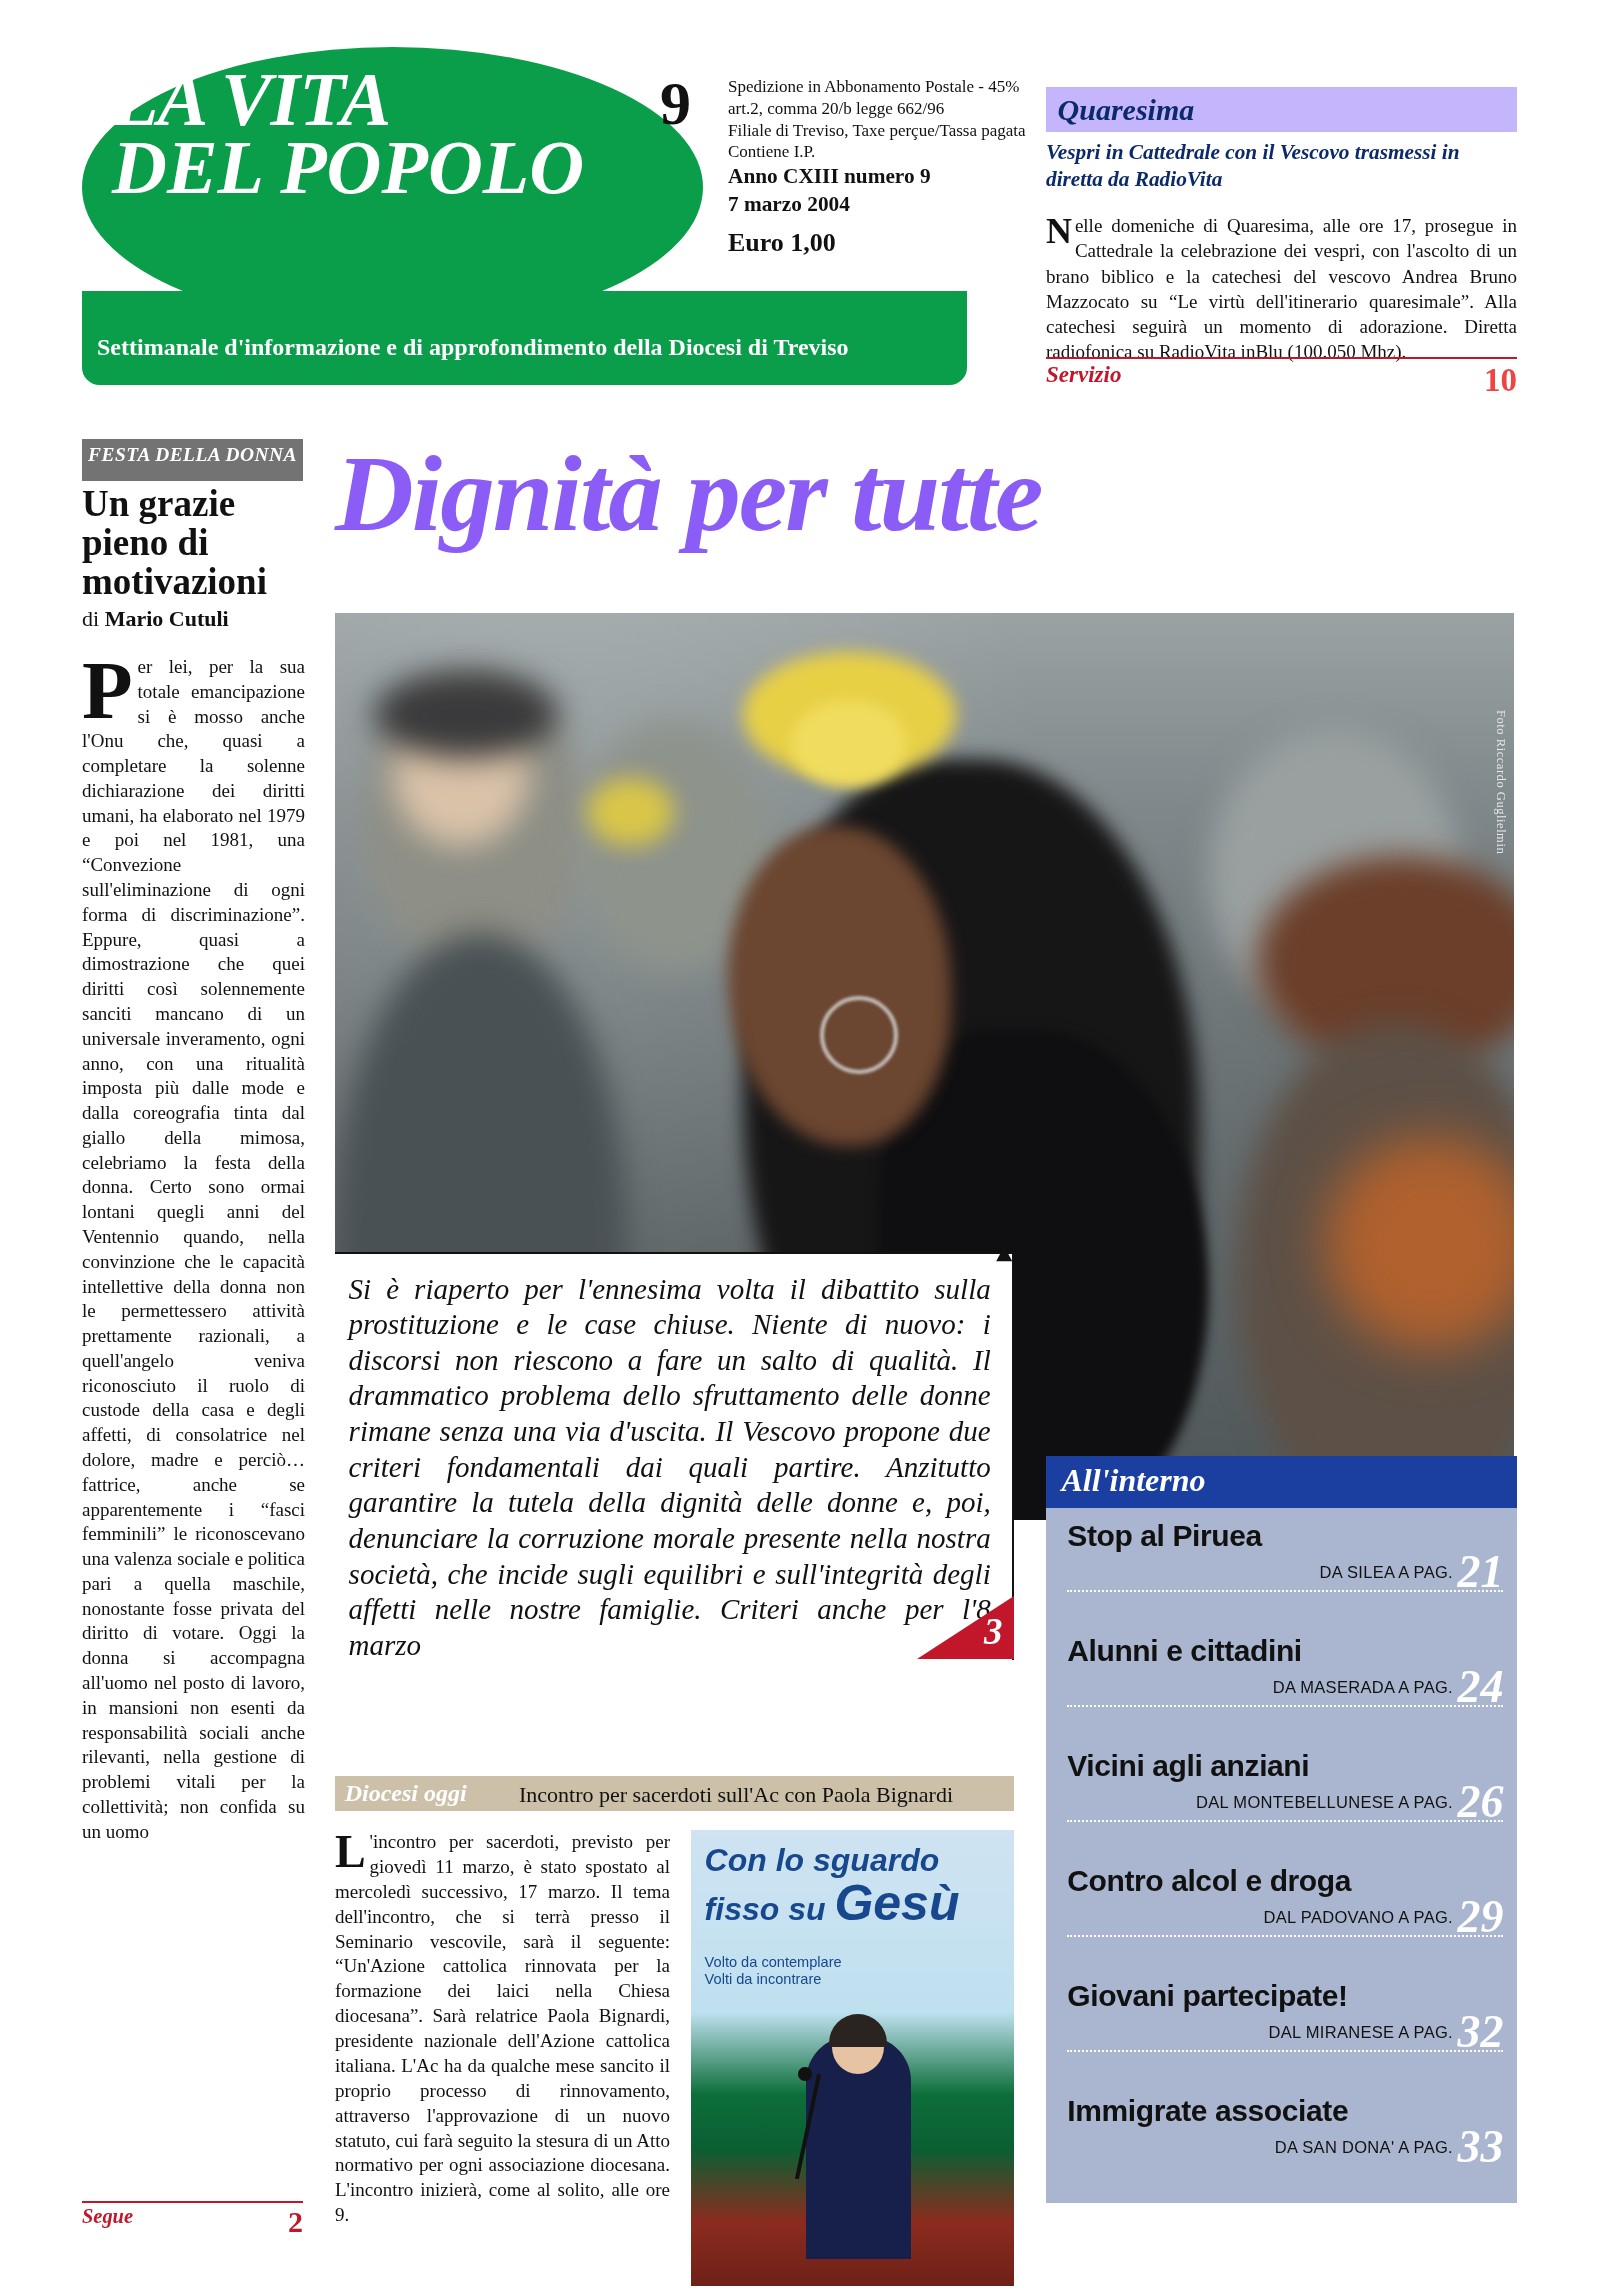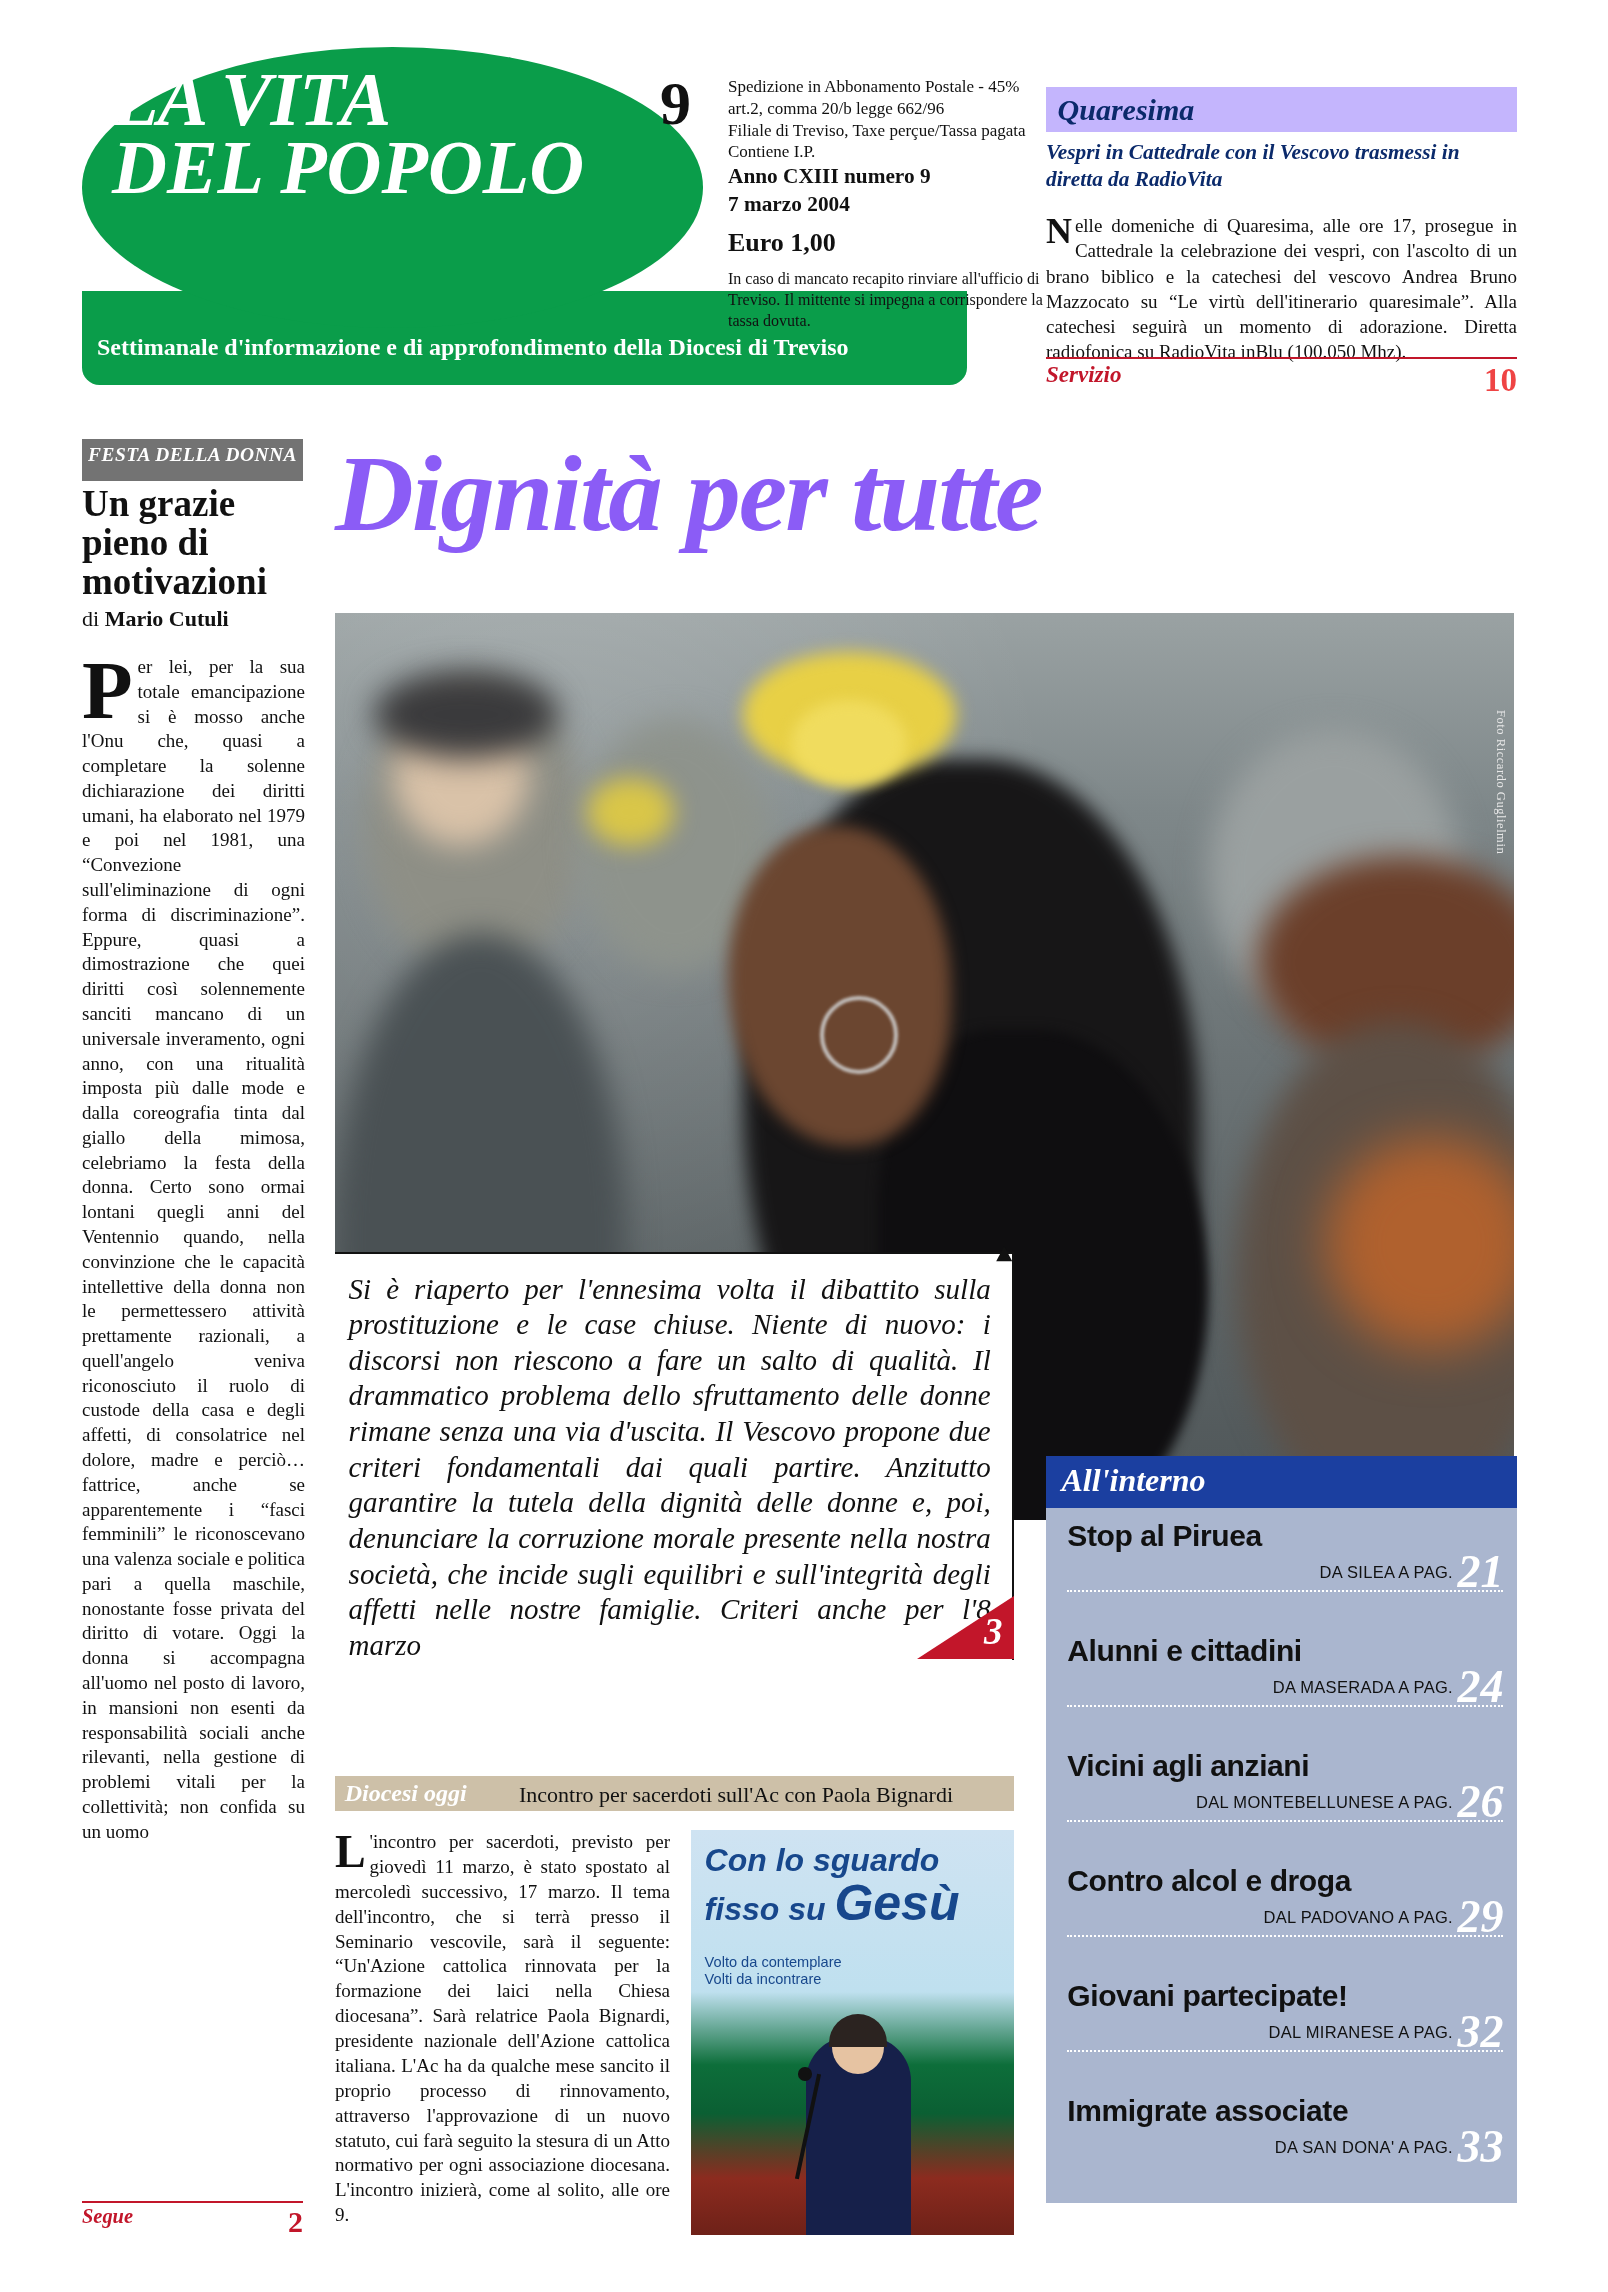--- a/index.html
+++ b/index.html
@@ -190,21 +190,21 @@
   }
   .diocesi-body {
     position:absolute; left:335px; top:1830px; width:335px;
     font-size:19px; line-height:1.31; text-align:justify;
   }
   .diocesi-body .dropcap {
     float:left; font-size:46px; line-height:0.78; font-weight:bold;
     margin:3.9px 3.9px 0 0;
   }
   .diocesi-photo {
-    position:absolute; left:691px; top:1830px; width:323px; height:405px;
+    position:absolute; left:691px; top:1830px; width:323px; height:456px;
     background:linear-gradient(180deg,#cfe3f2 0%,#bfe0ef 40%,#0d6e3a 58%,#0b5f33 70%,#8c2b1f 86%,#6e2118 100%);
     overflow:hidden;
   }
   .dp-text {
     position:absolute; left:13.6px; top:13.6px; width:291px;
     color:#17478c; font-family:"Liberation Sans", sans-serif; font-weight:bold;
     font-size:32px; line-height:1.04; font-style:italic;
   }
   .dp-text .gesu { font-size:50px; }
   .dp-sub {
@@ -286,21 +286,20 @@
     <div class="issue-number">9</div>
     <div class="ship-info" style="white-space:pre-line">Spedizione in Abbonamento Postale - 45%
 art.2, comma 20/b legge 662/96
 Filiale di Treviso, Taxe perçue/Tassa pagata
 Contiene I.P.</div>
     <div class="anno">
       <div>Anno CXIII numero 9</div>
       <div>7 marzo 2004</div>
     </div>
     <div class="price">Euro 1,00</div>
-    <div class="recapito">In caso di mancato recapito rinviare all'ufficio di Treviso. Il mittente si impegna a corrispondere la tassa dovuta.</div>
 
     <div class="quaresima-head">
       <span>Quaresima</span>
     </div>
     <div class="quaresima-sub">Vespri in Cattedrale con il Vescovo trasmessi in diretta da RadioVita</div>
     <div class="quaresima-body">
       <span class="dropcap">N</span><span>elle domeniche di Quaresima, alle ore 17, prosegue in Cattedrale la celebrazione dei vespri, con l'ascolto di un brano biblico e la catechesi del vescovo Andrea Bruno Mazzocato su “Le virtù dell'itinerario quaresimale”. Alla catechesi seguirà un momento di adorazione. Diretta radiofonica su RadioVita inBlu (100.050 Mhz).</span>
     </div>
     <div class="servizio-row">
       <span class="pg">10</span>

